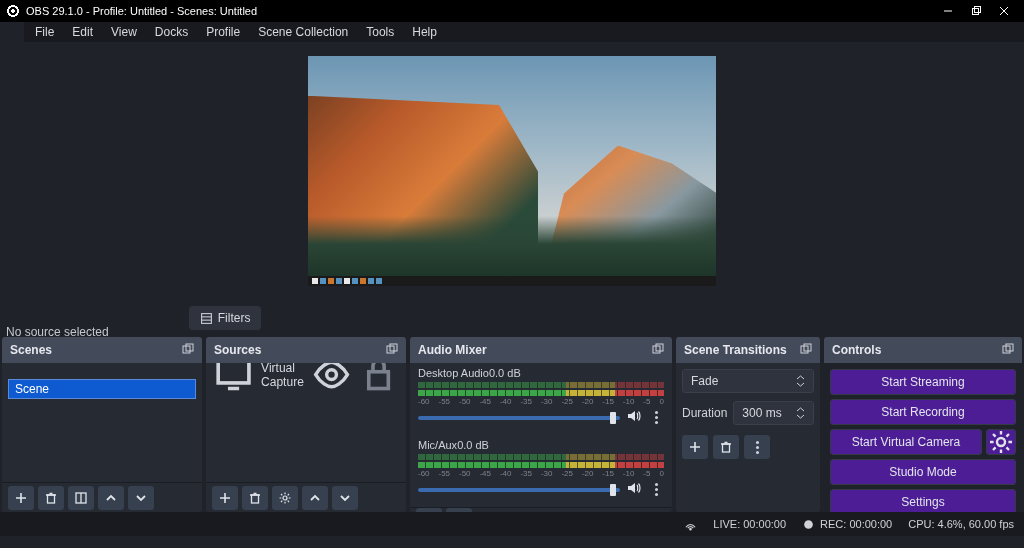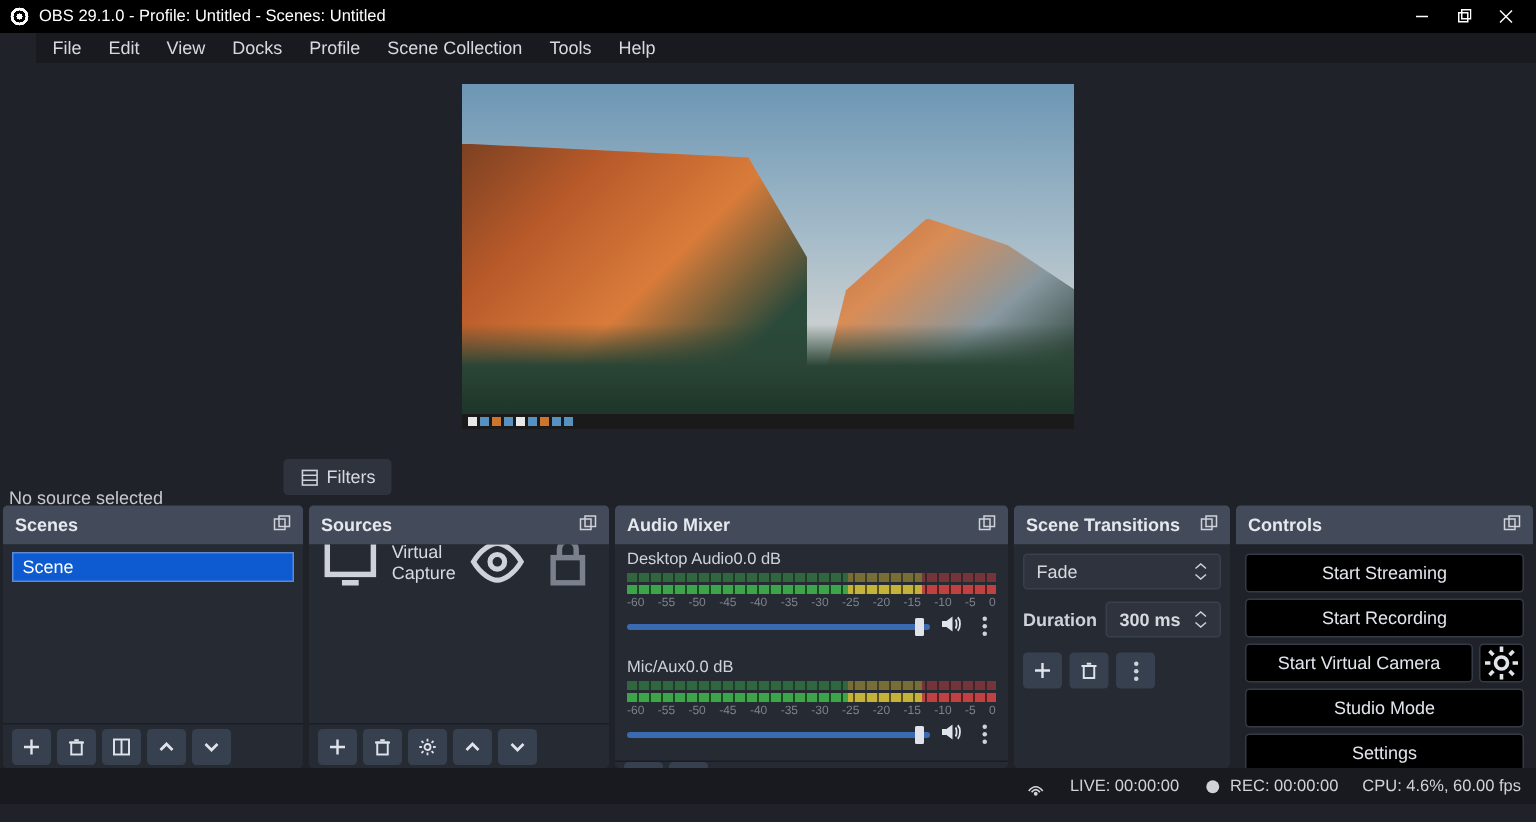--- a/index.html
+++ b/index.html
@@ -99,21 +99,21 @@
     padding: 0 8px; font-weight: 600; color: #e6e8ee; border-radius: 3px 3px 0 0;
   }
   .dock-pop svg { width: 12px; height: 12px; }
   .dock-body { flex: 1; background: #262a33; border-radius: 0 0 3px 3px; position: relative; overflow: hidden; display:flex; flex-direction:column;}
   .dock-scenes { width: 200px; }
   .dock-sources { width: 200px; }
   .dock-mixer { width: 262px; }
   .dock-trans { width: 144px; }
   .dock-controls { flex: 1; }
   .scene-sel {
-    margin: 5px 6px; height: 20px; background: #0d5ad1;
+    margin: 16px 6px; height: 20px; background: #0d5ad1;
     border: 1px solid #5a8ad8; display: flex; align-items: center; padding: 0 6px; color: #fff;
   }
   .row-item {
     height: 24px; display: flex; align-items: center; gap: 8px; padding: 0 8px;
   }
   .dock-bottom {
     height: 30px; background: #262a33; display: flex; align-items: center; gap: 4px; padding: 0 6px;
     border-top: 1px solid #1a1d24;
   }
   .icon-btn {
@@ -150,28 +150,28 @@
   .dots { width: 16px; display: flex; flex-direction: column; align-items: center; gap: 2px; }
   .dots span { width: 3px; height: 3px; background: #cfd2d9; border-radius: 50%; }
 
   
   .select {
     height: 24px; background: #2f333d; margin: 6px 6px 0 6px; display: flex; align-items: center;
     justify-content: space-between; padding: 0 8px; border-radius: 3px; border: 1px solid #3a3f4c;
   }
   .spin { display: flex; flex-direction: column; gap: 0; }
   .spin svg { width: 9px; height: 6px; }
-  .dur-row { display: flex; align-items: center; gap: 6px; margin: 8px 6px 0 6px; font-weight: bold; }
+  .dur-row { display: flex; align-items: center; gap: 6px; margin: 8px 6px 0 6px; }
   .dur-label { color: #cfd2d9; }
   .dur-val { flex: 1; height: 24px; background: #2f333d; border: 1px solid #3a3f4c; border-radius: 3px; padding: 0 8px; display: flex; align-items: center; justify-content: space-between; }
   .trans-btm { display: flex; gap: 5px; margin: 10px 6px 0 6px; }
 
   
   .ctl-btn {
-    height: 26px; background: #000000; border: 1px solid #343a46; border-radius: 3px;
+    height: 26px; background: #4c1d95; border: 1px solid #343a46; border-radius: 3px;
     display: flex; align-items: center; justify-content: center; color: #e2e5ec;
   }
   .ctl-row { margin: 4px 6px 0 6px; }
   .ctl-row.first{ margin-top: 6px;}
   .ctl-pair { display: flex; gap: 4px; margin: 4px 6px 0 6px; }
   .ctl-pair .ctl-btn:first-child { flex: 1; }
   .ctl-pair .ctl-btn.gear { width: 30px; }
 
   
   .status {

